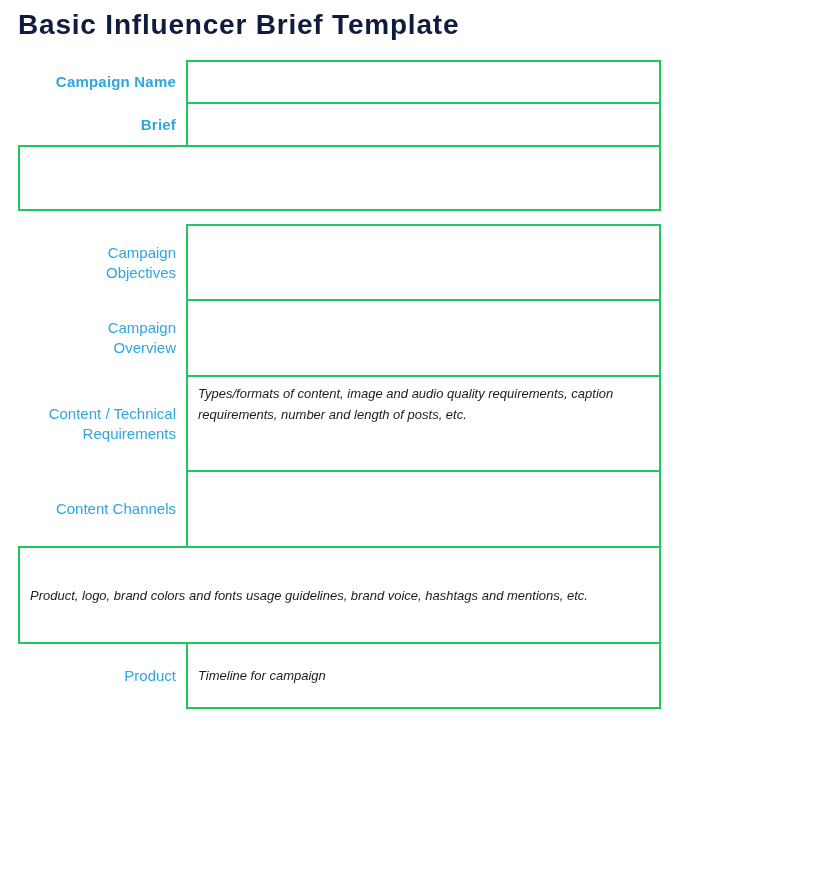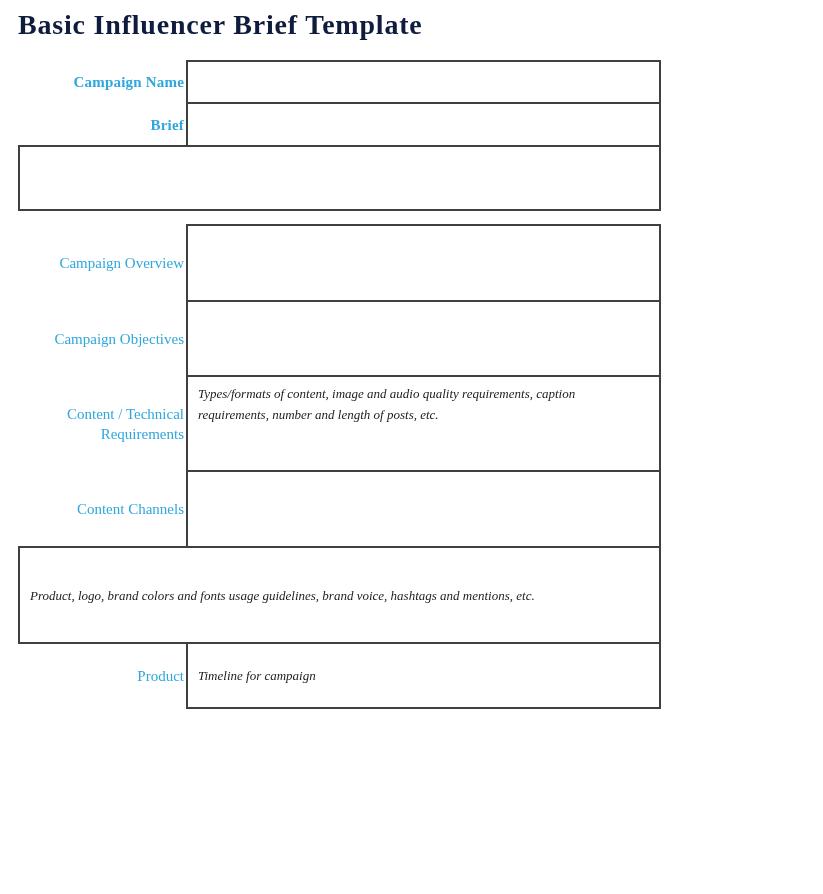--- a/index.html
+++ b/index.html
@@ -2,53 +2,53 @@
 <html><head>
 <meta charset="utf-8">
 <style>
   * { margin: 0; padding: 0; box-sizing: border-box; }
   html, body { background: #ffffff; }
   body {
     width: 823px; height: 894px;
     font-family: "Liberation Sans", sans-serif;
     overflow: hidden;
   }
-  .page { width: 681px; height: 894px; padding: 9px 20px 0 18px; font-family: Liberation Serif, serif; }
+  .page { width: 681px; height: 894px; padding: 9px 20px 0 18px; }
 
   .page-title {
     font-size: 28px;
     font-weight: bold;
     letter-spacing: 0.8px;
     color: #0f1c3d;
     margin-bottom: 19px;
   }
 
   .brief-table { display: flex; flex-direction: column; }
   .table-gap { height: 13px; }
 
   .row { display: flex; }
   .row + .row { margin-top: -2px; }
 
   .label-cell {
     width: 168px;
-    padding-right: 2px;
+    padding-right: 10px;
     padding-left: 26px;
     display: flex;
     align-items: center;
     justify-content: flex-end;
     text-align: right;
     color: #2fa7dd;
     font-size: 15px;
     line-height: 20px;
   }
   .bold-labels .label-cell { font-weight: bold; letter-spacing: 0.2px; }
 
   .box-cell {
     flex: 1;
-    border: 2px solid #404040;
+    border: 2px solid #22c55e;
     background: #ffffff;
     padding: 6px 10px;
     display: flex;
     align-items: center;
     cursor: text;
   }
   .box-cell.top { align-items: flex-start; }
 
   .cell-text {
     font-style: italic;
@@ -85,29 +85,29 @@
         <span class="cell-text"></span>
       </div>
     </div>
 
   </div>
 
   <div class="table-gap"></div>
 
   <div class="brief-table">
 
-    <div class="row" style="height:78px">
-      <div class="label-cell">Campaign Overview</div>
+    <div class="row" style="height:77px">
+      <div class="label-cell">Campaign Objectives</div>
       <div class="box-cell">
         <span class="cell-text"></span>
       </div>
     </div>
 
-    <div class="row" style="height:77px">
-      <div class="label-cell">Campaign Objectives</div>
+    <div class="row" style="height:78px">
+      <div class="label-cell">Campaign Overview</div>
       <div class="box-cell">
         <span class="cell-text"></span>
       </div>
     </div>
 
     <div class="row" style="height:97px">
       <div class="label-cell">Content / Technical Requirements</div>
       <div class="box-cell top">
         <span class="cell-text">Types/formats of content, image and audio quality requirements, caption requirements, number and length of posts, etc.</span>
       </div>

